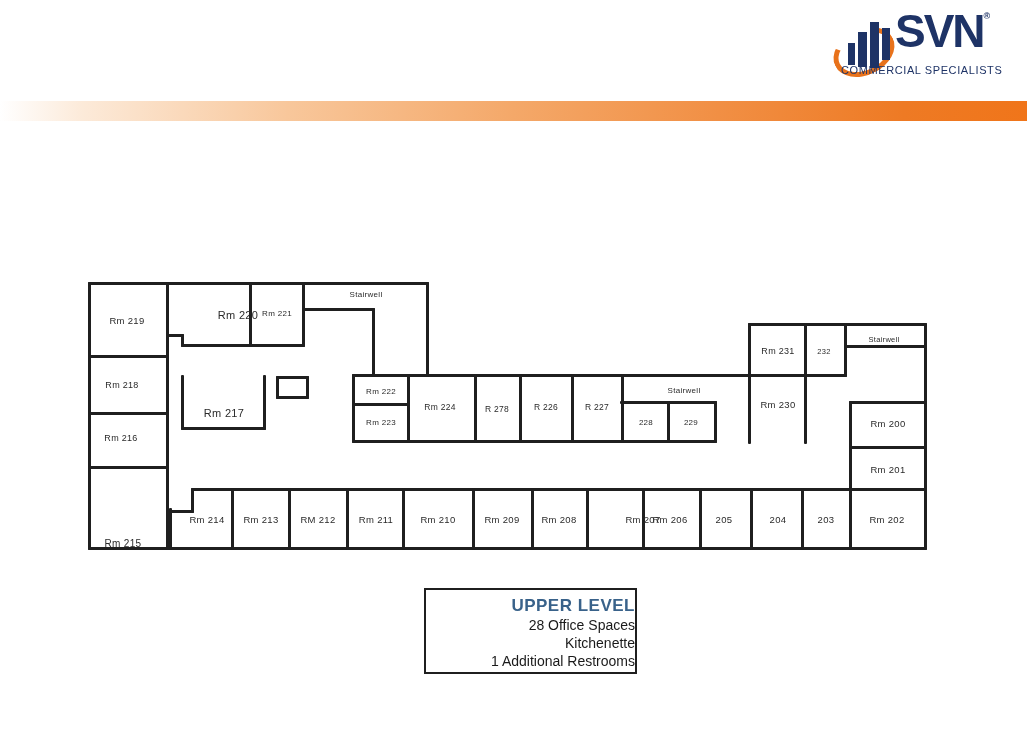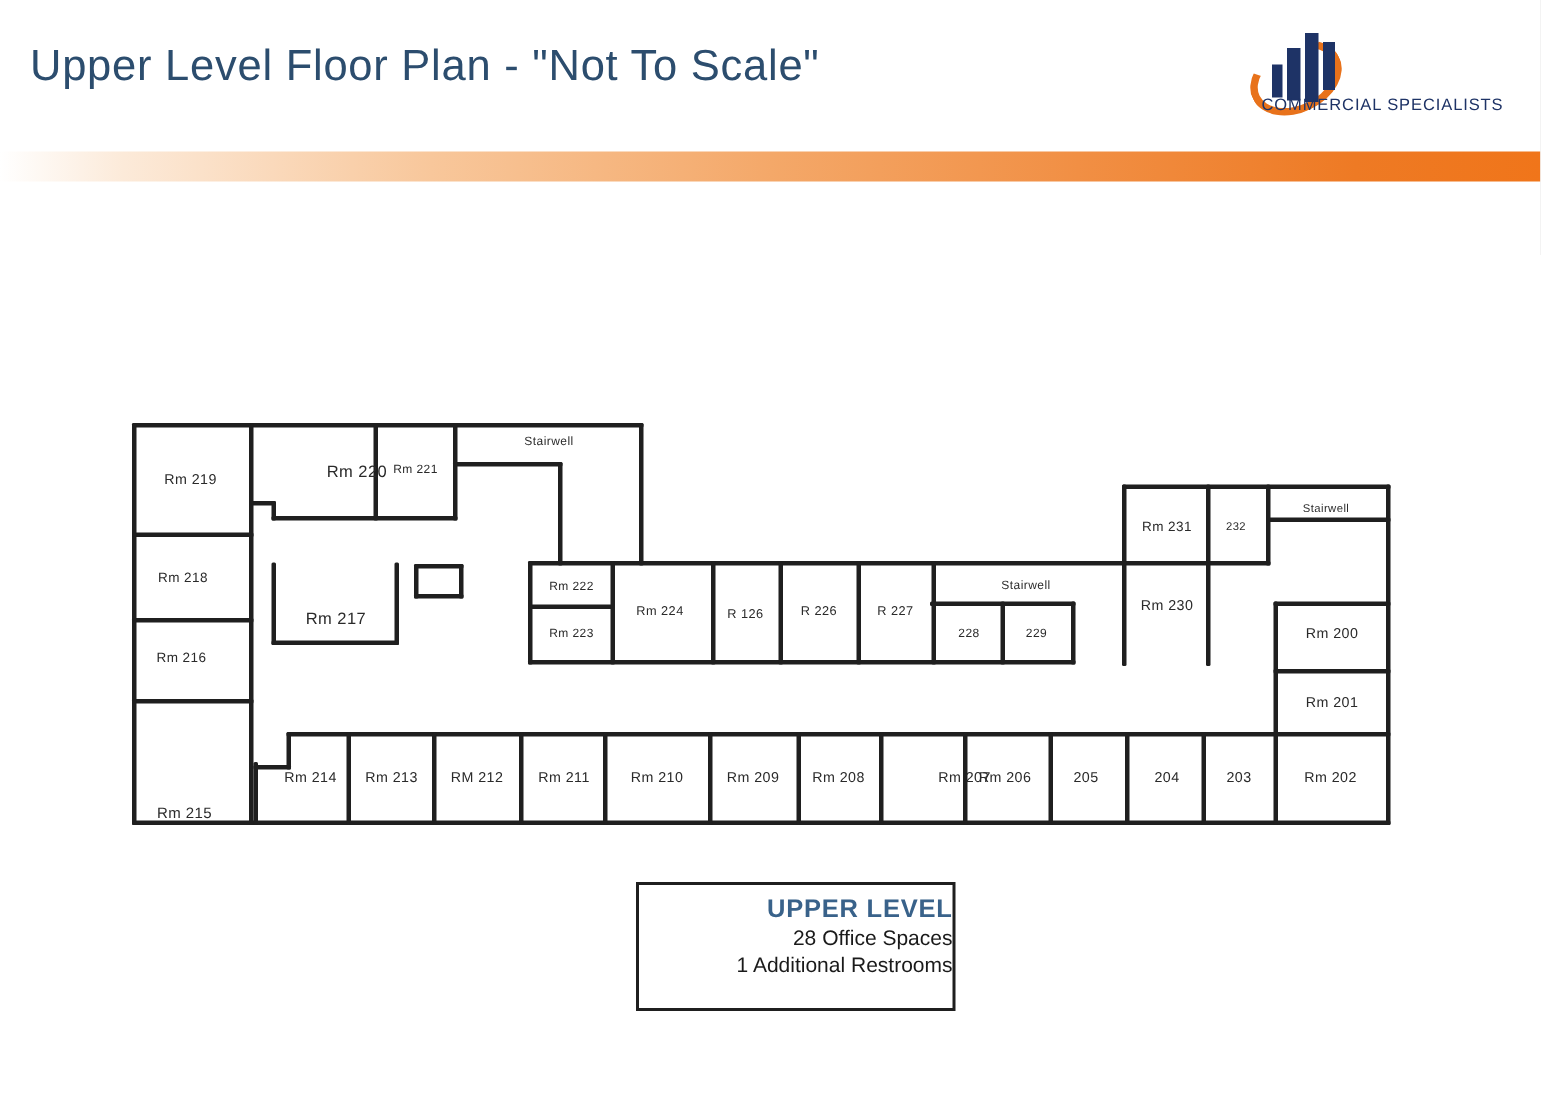--- a/index.html
+++ b/index.html
@@ -56,30 +56,30 @@
     margin-top:6px;font-size:17px;font-weight:bold;
     letter-spacing:.5px;color:#39628a;
   }
   .legend-line{font-size:14px;color:#1a1a1a;line-height:18px;}
 </style>
 </head>
 <body>
 
 <div class="slide">
 
-  <div class="title">Upper Level Floor Plan - "Not To Scale"</div>
 
   <div class="logo">
     <div class="logo-mark">
       <div class="logo-swoosh"></div>
       <div class="bar b1"></div>
       <div class="bar b2"></div>
       <div class="bar b3"></div>
       <div class="bar b4"></div>
     </div>
+    <div class="logo-name"><span>SVN</span><span class="logo-reg">®</span></div>
     <div class="logo-subtitle">COMMERCIAL SPECIALISTS</div>
   </div>
 
   <div class="accent-bar"></div>
 
   <div class="floorplan">
       <div class="wall" style="left: 88px; top: 282px; width: 341px; height: 3px; background: rgb(31, 31, 31);"></div>
       <div class="wall" style="left: 88px; top: 355px; width: 81px; height: 3px; background: rgb(31, 31, 31);"></div>
       <div class="wall" style="left: 88px; top: 412px; width: 81px; height: 3px; background: rgb(31, 31, 31);"></div>
       <div class="wall" style="left: 88px; top: 466px; width: 81px; height: 3px; background: rgb(31, 31, 31);"></div>
@@ -142,21 +142,21 @@
       <div class="room-label" style="left: 122px; top: 385px; font-size: 9px;">Rm 218</div>
       <div class="room-label" style="left: 121px; top: 438px; font-size: 9px;">Rm 216</div>
       <div class="room-label" style="left: 123px; top: 499px; font-size: 10px; margin-top: 44px;">Rm 215</div>
       <div class="room-label" style="left: 210px; top: 315px; font-size: 11px; margin-left: 28px;">Rm 220</div>
       <div class="room-label" style="left: 277px; top: 313px; font-size: 8px;">Rm 221</div>
       <div class="room-label" style="left: 366px; top: 294px; font-size: 8px;">Stairwell</div>
       <div class="room-label" style="left: 224px; top: 413px; font-size: 11px;">Rm 217</div>
       <div class="room-label" style="left: 381px; top: 391px; font-size: 8px;">Rm 222</div>
       <div class="room-label" style="left: 381px; top: 422px; font-size: 8px;">Rm 223</div>
       <div class="room-label" style="left: 440px; top: 407px; font-size: 8.5px;">Rm 224</div>
-      <div class="room-label" style="left: 497px; top: 409px; font-size: 8.5px;">R 126</div>
+      <div class="room-label" style="left: 497px; top: 409px; font-size: 8.5px;">R 278</div>
       <div class="room-label" style="left: 546px; top: 407px; font-size: 8.5px;">R 226</div>
       <div class="room-label" style="left: 597px; top: 407px; font-size: 8.5px;">R 227</div>
       <div class="room-label" style="left: 684px; top: 390px; font-size: 8px;">Stairwell</div>
       <div class="room-label" style="left: 646px; top: 422px; font-size: 8px;">228</div>
       <div class="room-label" style="left: 691px; top: 422px; font-size: 8px;">229</div>
       <div class="room-label" style="left: 778px; top: 351px; font-size: 9px;">Rm 231</div>
       <div class="room-label" style="left: 824px; top: 351px; font-size: 7.5px;">232</div>
       <div class="room-label" style="left: 884px; top: 339px; font-size: 7.5px;">Stairwell</div>
       <div class="room-label" style="left: 778px; top: 404px; font-size: 9.5px;">Rm 230</div>
       <div class="room-label" style="left: 888px; top: 423px; font-size: 9.5px;">Rm 200</div>
@@ -172,16 +172,17 @@
       <div class="room-label" style="left: 670px; top: 519px; font-size: 9.5px;">Rm 206</div>
       <div class="room-label" style="left: 724px; top: 519px; font-size: 9.5px;">205</div>
       <div class="room-label" style="left: 778px; top: 519px; font-size: 9.5px;">204</div>
       <div class="room-label" style="left: 826px; top: 519px; font-size: 9.5px;">203</div>
       <div class="room-label" style="left: 887px; top: 519px; font-size: 9.5px;">Rm 202</div>
     </div>
 
   <div class="legend">
     <div class="legend-title">UPPER LEVEL</div>
     <div class="legend-line">28 Office Spaces</div>
+    <div class="legend-line">Kitchenette</div>
     <div class="legend-line">1 Additional Restrooms</div>
   </div>
 
 </div>
 
 </body></html>

